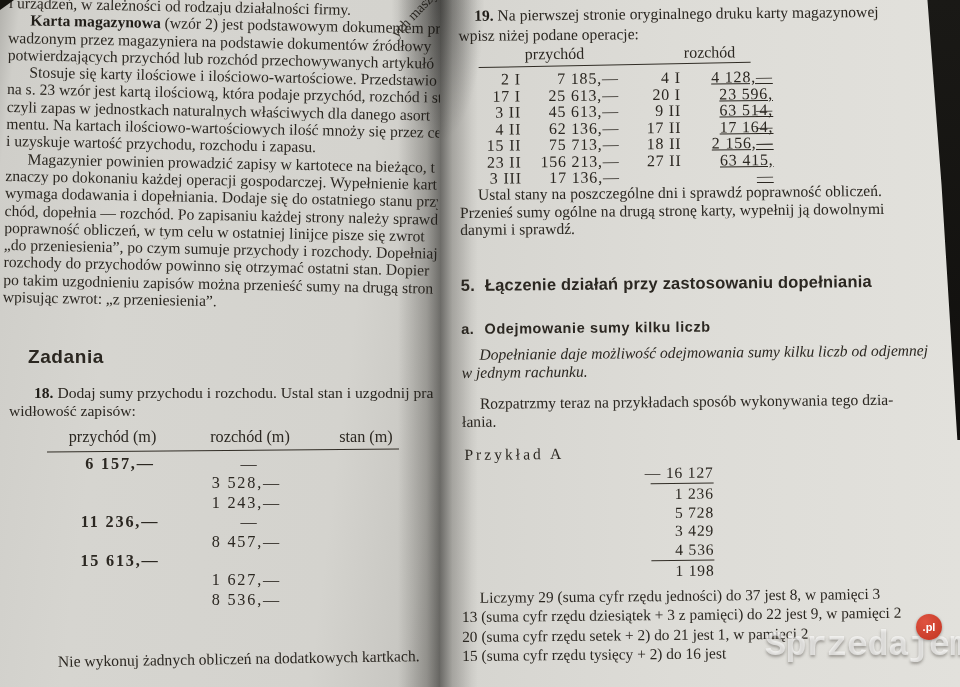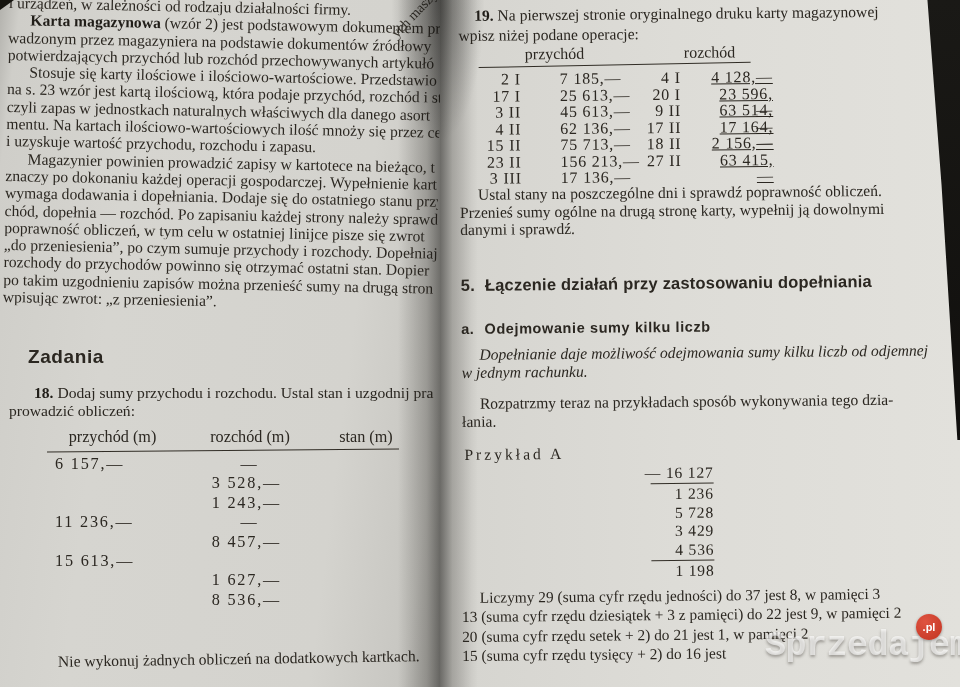--- a/index.html
+++ b/index.html
@@ -29,37 +29,37 @@
   .task18 { position:absolute; left:9px; top:384px; width:432px; font-size:15.6px; line-height:18px; }
   .task18 .first { text-indent:25px; white-space:nowrap; overflow:hidden; }
   .t18 { position:absolute; left:0; top:428px; width:440px; font-size:16.2px; }
   .t18 .hdr span, .t19 .hdr span { position:absolute; text-align:center; }
   .t18 .h1 { left:60px; width:105px; }
   .t18 .h2 { left:205px; width:90px; }
   .t18 .h3 { left:335px; width:62px; }
   .t18 .rule { position:absolute; left:47px; top:22px; width:352px; border-top:1.7px solid #312d26; transform:rotate(-0.5deg); }
   .t18 .rows { position:absolute; left:0; top:27px; width:440px; letter-spacing:1.8px; }
   .t18 .row { position:relative; height:19.4px; line-height:19.4px; }
-  .t18 .c1 { position:absolute; left:55px; width:130px; text-align:left; }
+  .t18 .c1 { position:absolute; left:55px; width:130px; text-align:center;font-weight:bold; }
   .t18 .c2 { position:absolute; left:178px; width:103px; text-align:right; }
   .t18 .c2.dash { text-align:center; padding-left:40px; width:63px; }
   .lp-footer { position:absolute; left:58px; top:650px; font-size:15.6px; transform:rotate(-0.9deg); white-space:nowrap; }
   .edge-frag { position:absolute; right:-4px; top:6px; transform:rotate(-46deg); font-size:14px; color:#35312a; }
   
   .rp-content { position:absolute; left:16px; top:0; width:502px; height:687px; transform:rotate(-0.55deg); transform-origin:0 0; font-size:15.6px; }
   .task19 { position:absolute; left:2px; top:6px; width:496px; line-height:20px; }
   .task19 .first { text-indent:16px; white-space:nowrap; }
   .t19 { position:absolute; left:0; top:46px; width:360px; font-size:16px; }
   .t19 .h1 { left:48px; width:100px; }
   .t19 .h2 { left:203px; width:100px; }
   .t19 .rule { position:absolute; left:22px; top:20px; width:272px; border-top:1.6px solid #312d26; transform:rotate(-0.55deg); }
   .t19 .rows { position:absolute; left:0; top:26px; width:360px; letter-spacing:.8px; }
   .t19 .row { position:relative; height:16.5px; line-height:16.5px; }
   .t19 .d1 { position:absolute; left:14px;  width:50px; text-align:right;font-family:Liberation Serif, serif; }
-  .t19 .a1 { position:absolute; left:103px;  width:83px; }
+  .t19 .a1 { position:absolute; left:79px;  width:83px; text-align:right; }
   .t19 .d2 { position:absolute; left:169px; width:55px; text-align:right; }
   .t19 .a2 { position:absolute; left:246px; width:70px; text-align:right;text-decoration:underline; }
   .rp-para { position:absolute; left:2px; top:186px; width:496px; line-height:17.7px; }
   .rp-para .first, .ital .first, .para2 .first, .bottom .first { text-indent:18px; }
   .rp-para div, .ital div, .para2 div, .bottom div { white-space:nowrap; overflow:hidden; }
   .h5 {
     position:absolute; left:2px; top:276px; width:500px;
     font-family:"Liberation Sans","DejaVu Sans",sans-serif; font-weight:bold; font-size:16.5px; letter-spacing:.2px;
   }
   .h5 .num, .ha .num { margin-right:10px; }
@@ -129,21 +129,21 @@
       <div class="ln">po takim uzgodnieniu zapisów można przenieść sumy na drugą stron</div>
       <div class="ln">wpisując zwrot: „z przeniesienia”.</div>
     </div>
 
     <div class="edge-frag">ych maszy</div>
 
     <div class="zadania">Zadania</div>
 
     <div class="task18">
       <div class="first"><b>18.</b><span> Dodaj sumy przychodu i rozchodu. Ustal stan i uzgodnij pra</span></div>
-      <div>prowadzić obliczeń:</div>
+      <div>widłowość zapisów:</div>
     </div>
 
     <div class="t18">
       <div class="hdr">
         <span class="h1">przychód (m)</span>
         <span class="h2">rozchód (m)</span>
         <span class="h3">stan (m)</span>
       </div>
       <div class="rule"></div>
       <div class="rows">

